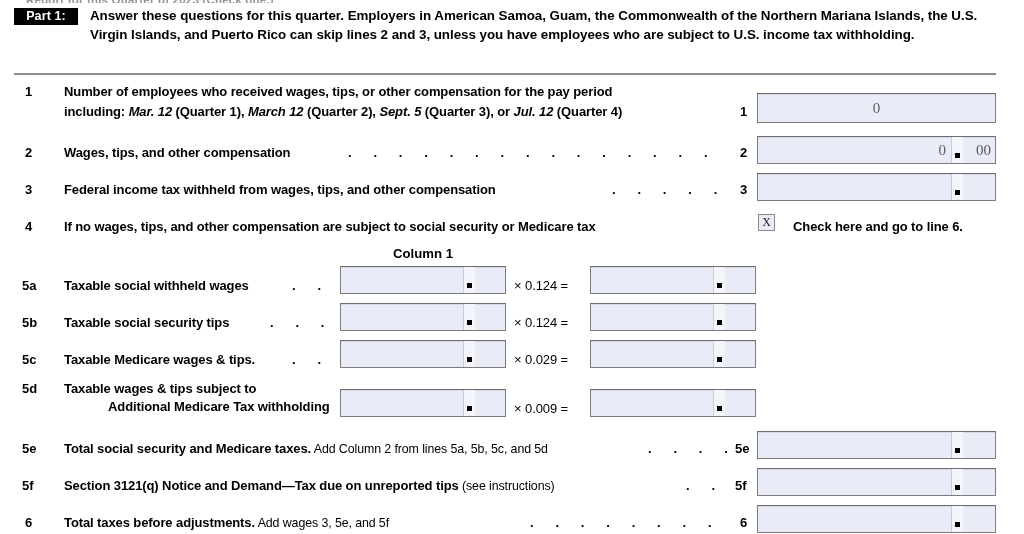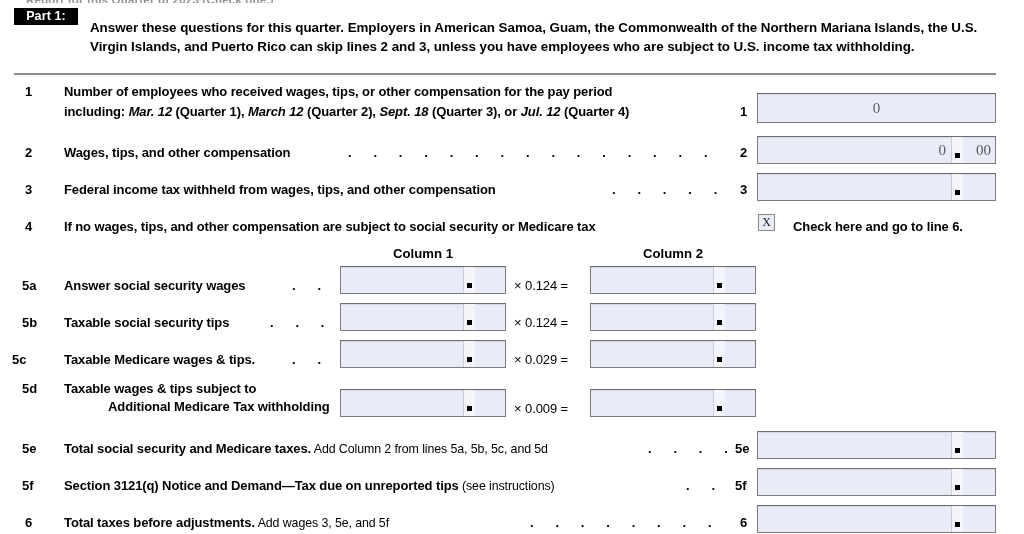--- a/index.html
+++ b/index.html
@@ -61,21 +61,20 @@
   }
   .part-text {
     position: absolute;
     left: 90px;
     top: 0px;
     width: 910px;
     font-size: 13.4px;
     font-weight: bold;
     line-height: 19.4px;
     letter-spacing: -0.05px;
-    margin-top: 12px;
   }
   .rule {
     position: absolute;
     left: 14px;
     width: 982px;
     height: 2px;
     background: #8d8d8d;
   }
 
   
@@ -221,21 +220,21 @@
 
   <div class="part-band">
     <div class="part-tag">Part 1:</div>
     <div class="part-text">Answer these questions for this quarter. Employers in American Samoa, Guam, the Commonwealth of the Northern Mariana Islands, the U.S. Virgin Islands, and Puerto Rico can skip lines 2 and 3, unless you have employees who are subject to U.S. income tax withholding.</div>
   </div>
   <div class="rule" style="top:73px;"></div>
 
   <div class="row" style="top:0;">
     <div class="lineno" style="left:25px; top:84px;">1</div>
     <div class="label" style="left:58px; top:83px;">Number of employees who received wages, tips, or other compensation for the pay period</div>
-    <div class="label" style="left:58px; top:103px;"><span>including: </span><span class="ital">Mar. 12</span><span> (Quarter 1), </span><span class="ital">March 12</span><span> (Quarter 2), </span><span class="ital">Sept. 18</span><span> (Quarter 3), or </span><span class="ital">Jul. 12</span><span> (Quarter 4)</span></div>
+    <div class="label" style="left:58px; top:103px;"><span>including: </span><span class="ital">Mar. 12</span><span> (Quarter 1), </span><span class="ital">March 12</span><span> (Quarter 2), </span><span class="ital">Sept. 5</span><span> (Quarter 3), or </span><span class="ital">Jul. 12</span><span> (Quarter 4)</span></div>
     <div class="boxnum" style="left:740px; top:104px;">1</div>
     <div class="box" style="left:757px; top:93px; width:239px; height:30px;">
       <div class="centered">0</div>
     </div>
   </div>
 
   <div class="row">
     <div class="lineno" style="left:25px; top:145px;">2</div>
     <div class="label" style="left:58px; top:144px;">Wages, tips, and other compensation</div>
     <div class="leader" style="left:348px; top:146px; width:380px;">. . . . . . . . . . . . . . . . . . .</div>
@@ -260,25 +259,24 @@
   </div>
 
   <div class="row">
     <div class="lineno" style="left:25px; top:219px;">4</div>
     <div class="label" style="left:58px; top:218px;">If no wages, tips, and other compensation are subject to social security or Medicare tax</div>
     <div class="chk" style="left:758px; top:214px;">X</div>
     <div class="label" style="left:787px; top:218px;">Check here and go to line 6.</div>
   </div>
 
   <div class="colhead" style="left:340px; top:246px; width:166px;">Column 1</div>
-  <div class="colhead" style="left:590px; top:246px; width:166px;">Column 2</div>
 
   <div class="row">
     <div class="lineno" style="left:22px; top:278px;">5a</div>
-    <div class="label" style="left:58px; top:277px;">Answer social security wages</div>
+    <div class="label" style="left:58px; top:277px;">Taxable social withheld wages</div>
     <div class="leader" style="left:292px; top:279px; width:44px;">. .</div>
     <div class="box" style="left:340px; top:266px; width:166px; height:28px;">
       <div class="sep" style="left:122px;"></div>
       <div class="dollars" style="left:8px; width:110px;"></div>
       <div class="cents" style="left:135px; width:25px;"></div>
     </div>
     <div class="mult" style="left:514px; top:278px;">× 0.124 =</div>
     <div class="box" style="left:590px; top:266px; width:166px; height:28px;">
       <div class="sep" style="left:122px;"></div>
       <div class="dollars" style="left:8px; width:110px;"></div>
@@ -297,21 +295,21 @@
     </div>
     <div class="mult" style="left:514px; top:315px;">× 0.124 =</div>
     <div class="box" style="left:590px; top:303px; width:166px; height:28px;">
       <div class="sep" style="left:122px;"></div>
       <div class="dollars" style="left:8px; width:110px;"></div>
       <div class="cents" style="left:135px; width:25px;"></div>
     </div>
   </div>
 
   <div class="row">
-    <div class="lineno" style="left:12px; top:352px;">5c</div>
+    <div class="lineno" style="left:22px; top:352px;">5c</div>
     <div class="label" style="left:58px; top:351px;">Taxable Medicare wages &amp; tips.</div>
     <div class="leader" style="left:292px; top:353px; width:44px;">. .</div>
     <div class="box" style="left:340px; top:340px; width:166px; height:28px;">
       <div class="sep" style="left:122px;"></div>
       <div class="dollars" style="left:8px; width:110px;"></div>
       <div class="cents" style="left:135px; width:25px;"></div>
     </div>
     <div class="mult" style="left:514px; top:352px;">× 0.029 =</div>
     <div class="box" style="left:590px; top:340px; width:166px; height:28px;">
       <div class="sep" style="left:122px;"></div>

